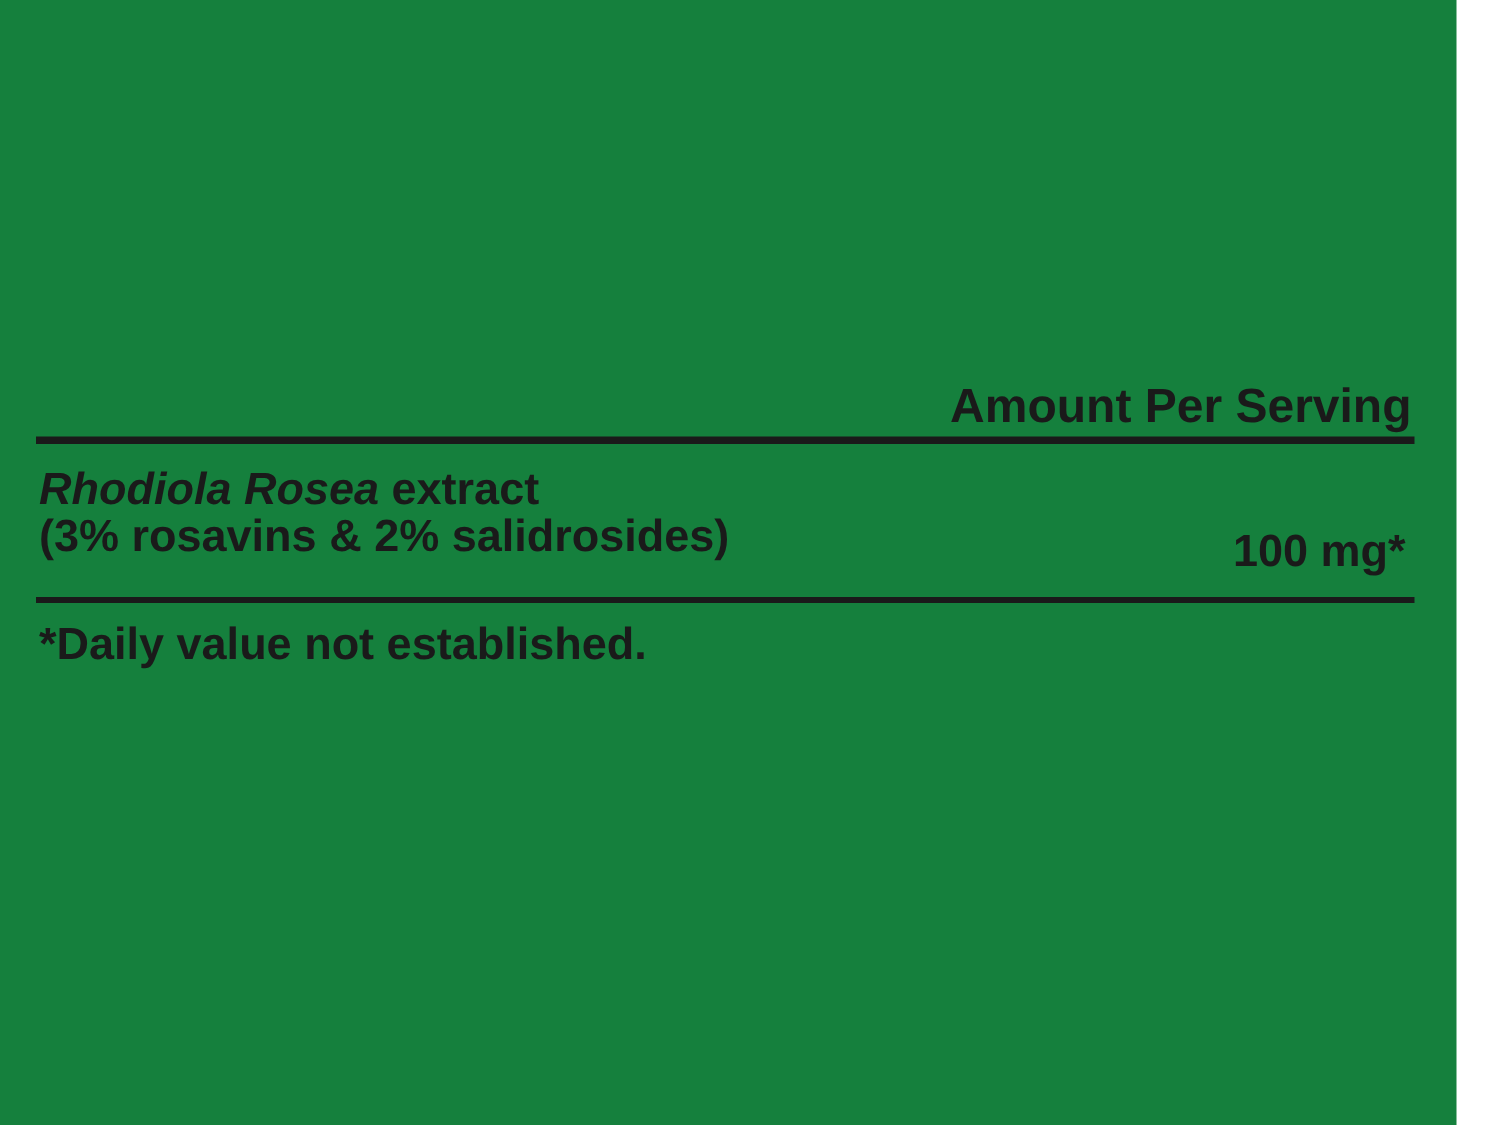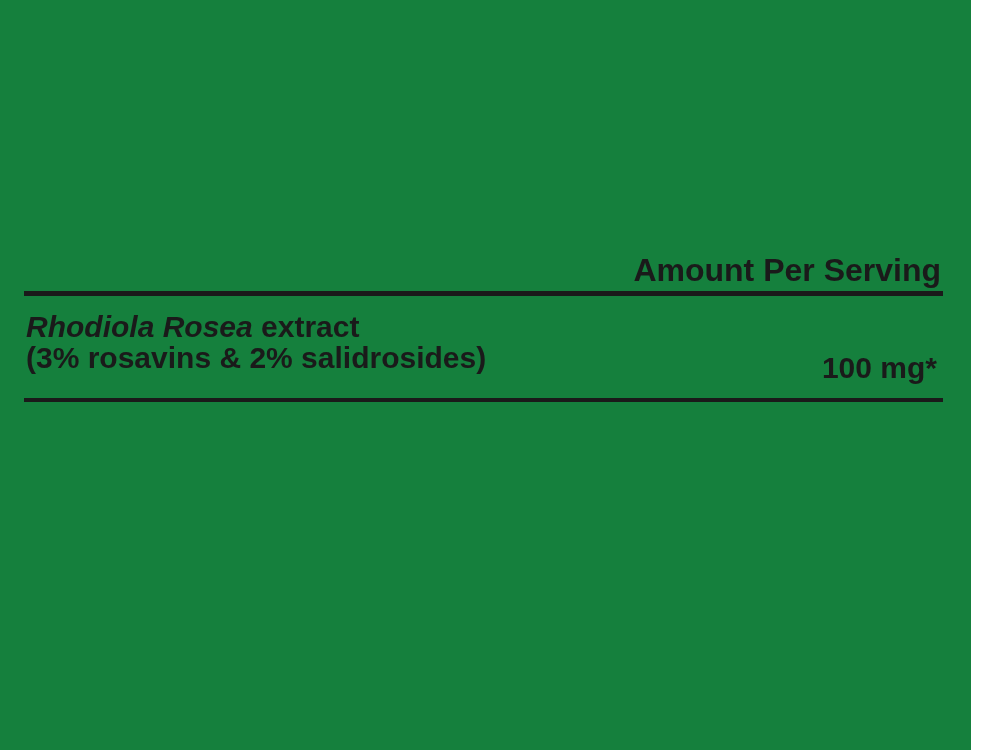--- a/index.html
+++ b/index.html
@@ -93,15 +93,16 @@
   <div class="ingredient-name">
     <span class="latin">Rhodiola Rosea</span><span> extract</span>
     <br>
     <span>(3% rosavins &amp; 2% salidrosides)</span>
   </div>
 
   <div class="ingredient-amount">100 mg*</div>
 
   <div class="rule rule-mid"></div>
 
+  <div class="footnote">*Daily value not established.</div>
 
 
 </div>
 
 </body></html>

